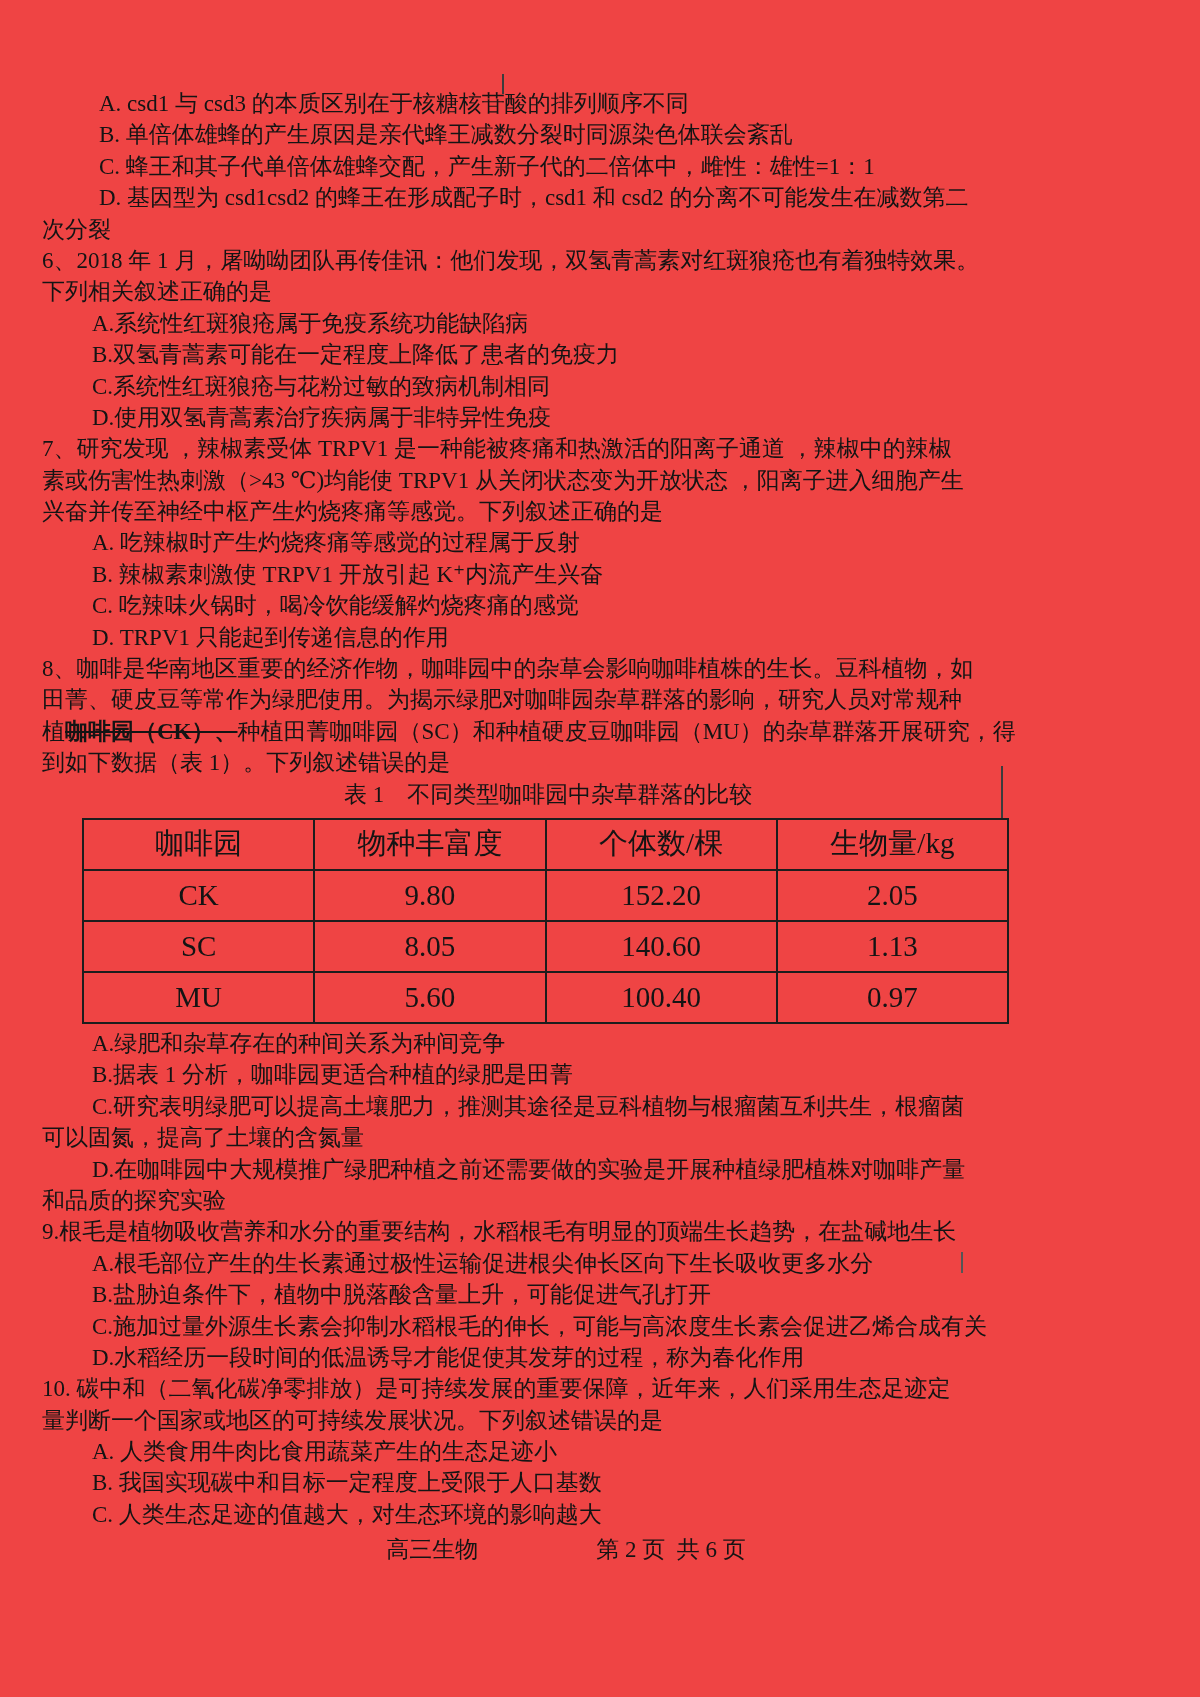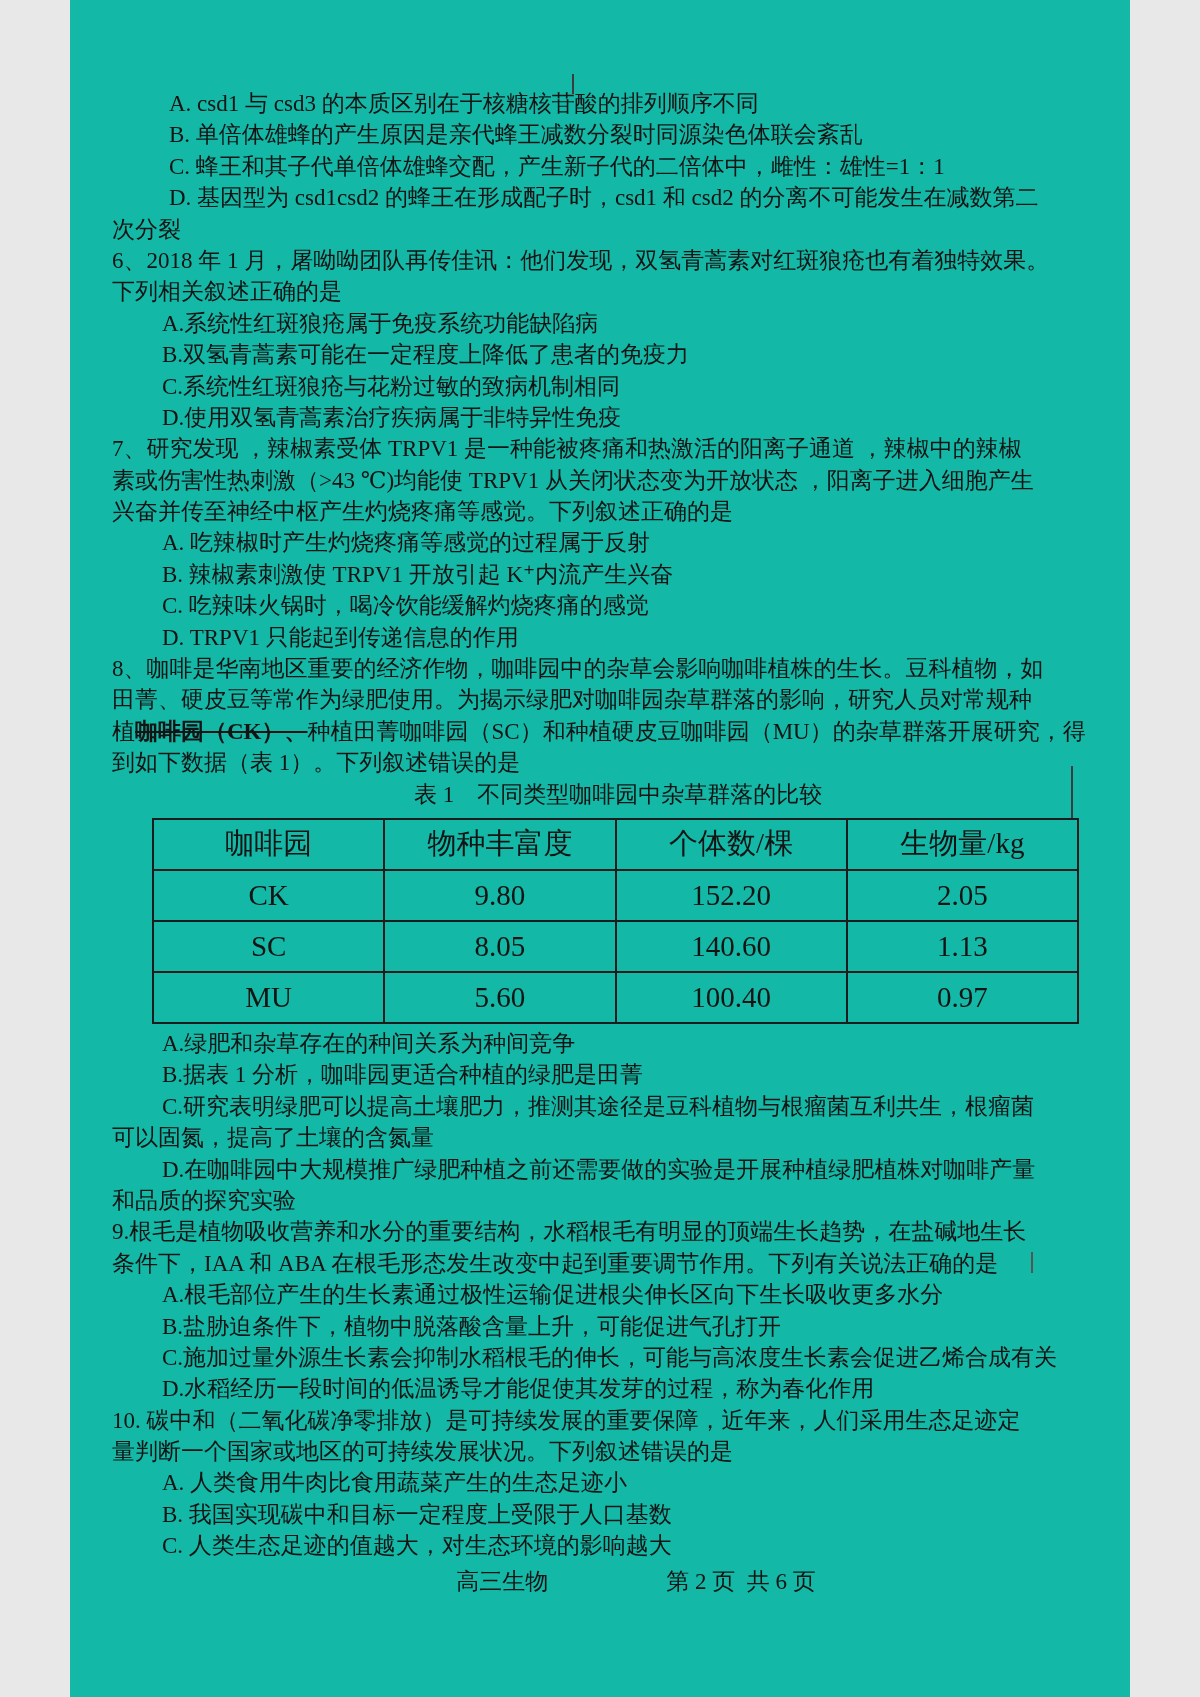--- a/index.html
+++ b/index.html
@@ -1,20 +1,20 @@
 <!DOCTYPE html>
 <html><head>
 <meta charset="utf-8">
 <style>
   html,body { margin:0; padding:0; background:#e8e8e8; }
   .page {
     position:relative;
-    width:1060px; height:1697px;
+    width:1200px; height:1697px;
     margin:0 auto;
-    background:#14b8a6;
+    background:#ef4444;
     font-family:"Liberation Serif","DejaVu Serif",serif;
     color:#141414;
     overflow:hidden;
   }
   .content { position:absolute; left:42px; top:88px; width:1012px; }
   .line { height:31.4px; line-height:31.4px; font-size:23px; white-space:pre; }
   .opt  { padding-left:50px; }
   .opt5 { padding-left:57px; }
   .center { text-align:center; }
   .strike { text-decoration:line-through; text-decoration-thickness:2px;font-weight:bold; }
@@ -113,21 +113,20 @@
     </table>
 
     <div class="line opt">A.绿肥和杂草存在的种间关系为种间竞争</div>
     <div class="line opt">B.据表 1 分析，咖啡园更适合种植的绿肥是田菁</div>
     <div class="line opt">C.研究表明绿肥可以提高土壤肥力，推测其途径是豆科植物与根瘤菌互利共生，根瘤菌</div>
     <div class="line">可以固氮，提高了土壤的含氮量</div>
     <div class="line opt">D.在咖啡园中大规模推广绿肥种植之前还需要做的实验是开展种植绿肥植株对咖啡产量</div>
     <div class="line">和品质的探究实验</div>
 
     <div class="line">9.根毛是植物吸收营养和水分的重要结构，水稻根毛有明显的顶端生长趋势，在盐碱地生长</div>
-    <div class="line">条件下，IAA 和 ABA 在根毛形态发生改变中起到重要调节作用。下列有关说法正确的是</div>
     <div class="line opt">A.根毛部位产生的生长素通过极性运输促进根尖伸长区向下生长吸收更多水分</div>
     <div class="line opt">B.盐胁迫条件下，植物中脱落酸含量上升，可能促进气孔打开</div>
     <div class="line opt">C.施加过量外源生长素会抑制水稻根毛的伸长，可能与高浓度生长素会促进乙烯合成有关</div>
     <div class="line opt">D.水稻经历一段时间的低温诱导才能促使其发芽的过程，称为春化作用</div>
 
     <div class="line">10. 碳中和（二氧化碳净零排放）是可持续发展的重要保障，近年来，人们采用生态足迹定</div>
     <div class="line">量判断一个国家或地区的可持续发展状况。下列叙述错误的是</div>
     <div class="line opt">A. 人类食用牛肉比食用蔬菜产生的生态足迹小</div>
     <div class="line opt">B. 我国实现碳中和目标一定程度上受限于人口基数</div>
     <div class="line opt">C. 人类生态足迹的值越大，对生态环境的影响越大</div>

